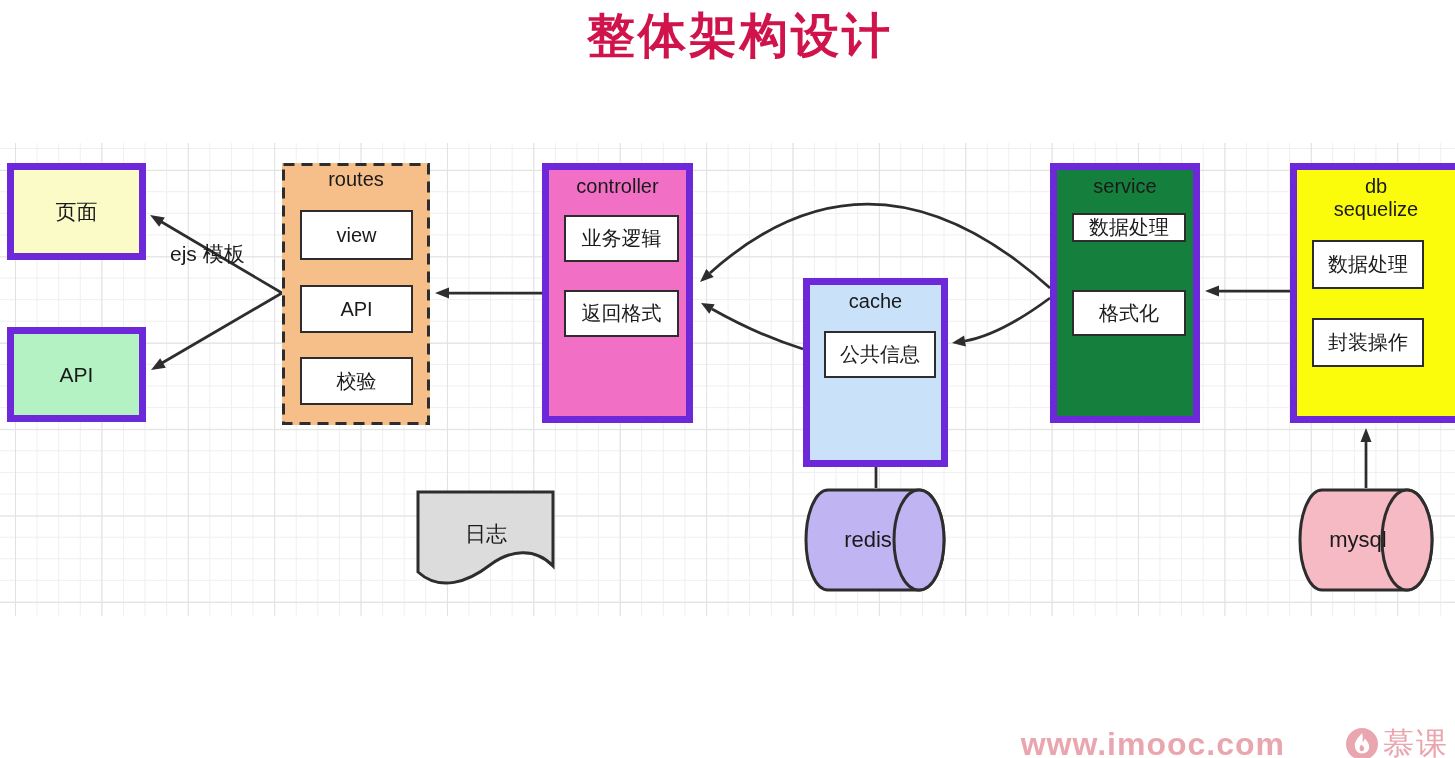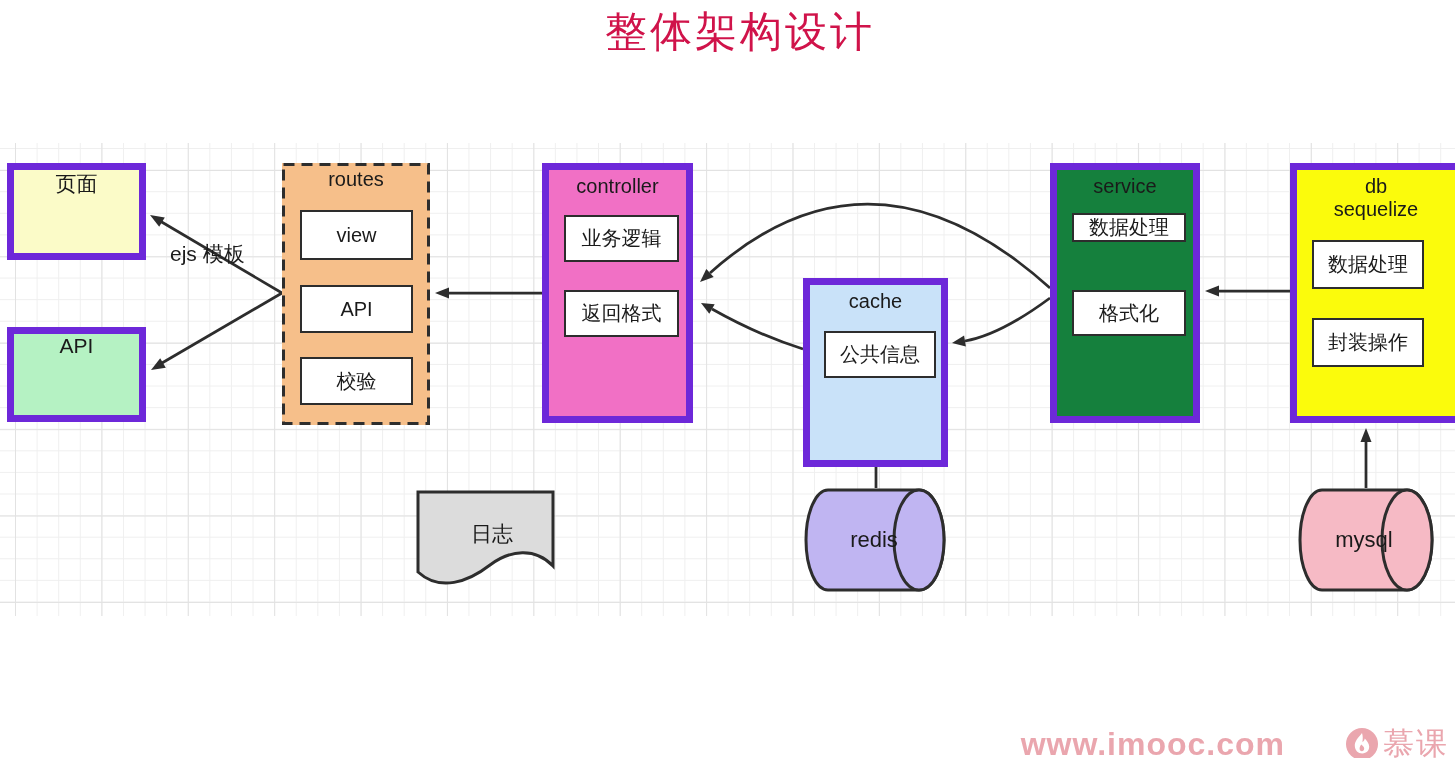--- a/index.html
+++ b/index.html
@@ -4,51 +4,51 @@
 <style>
   * { margin:0; padding:0; box-sizing:border-box; }
   html,body { background:#fff; }
   body { font-family:"Liberation Sans","DejaVu Sans",sans-serif; }
   .stage {
     position:relative; width:1455px; height:758px; background:#ffffff;
     overflow:hidden; color:#1a1a1a;
   }
   .page-title {
     position:absolute; top:4px; left:740px; transform:translateX(-50%);
-    font-size:42px; font-weight:400; color:#d0134a; letter-spacing:3px;
+    font-size:48px; font-weight:700; color:#d0134a; letter-spacing:3px;
     white-space:nowrap;
   }
   .grid {
     position:absolute; left:0; top:143px; width:1455px; height:473px;
     background-image:
       linear-gradient(to right, #e2e2e2 1px, transparent 1px),
       linear-gradient(to bottom, #e2e2e2 1px, transparent 1px),
       linear-gradient(to right, #efefef 1px, transparent 1px),
       linear-gradient(to bottom, #efefef 1px, transparent 1px);
     background-size: 86.4px 86.4px, 86.4px 86.4px, 21.6px 21.6px, 21.6px 21.6px;
     background-position: 15px 27px, 15px 27px, 15px 5px, 15px 5px;
   }
   svg.links { position:absolute; left:0; top:0; }
   .node {
     position:absolute; border:7px solid #6d28d9;
   }
   .leafbox {
-    display:flex; align-items:flex-start; justify-content:center;
+    display:flex; align-items:center; justify-content:center;
     font-size:21px;
   }
   .container-title {
     text-align:center; font-size:20px; margin-top:5px; line-height:23px;
   }
   .chip {
     position:absolute; background:#fff; border:2.5px solid #2d2d2d;
     display:flex; align-items:center; justify-content:center;
     font-size:20px;
   }
   .floating-label { position:absolute; font-size:21px; white-space:nowrap; }
-  .shape-label { position:absolute; text-align:center; font-size:21px;margin-left:6px; }
+  .shape-label { position:absolute; text-align:center; font-size:21px; }
   .routes-node { border:none; }
   .dash-border { position:absolute; left:0; top:0; }
   .watermark {
     position:absolute; top:723px; right:6px;
     display:flex; align-items:center;
   }
   .wm-url { font-size:32px; font-weight:bold; color:#eaa6ae; letter-spacing:1px; }
   .wm-logo { margin-left:60px; }
   .wm-brand { margin-left:4px; font-size:31px; color:#eaa6ae; letter-spacing:2px; }
 </style>

